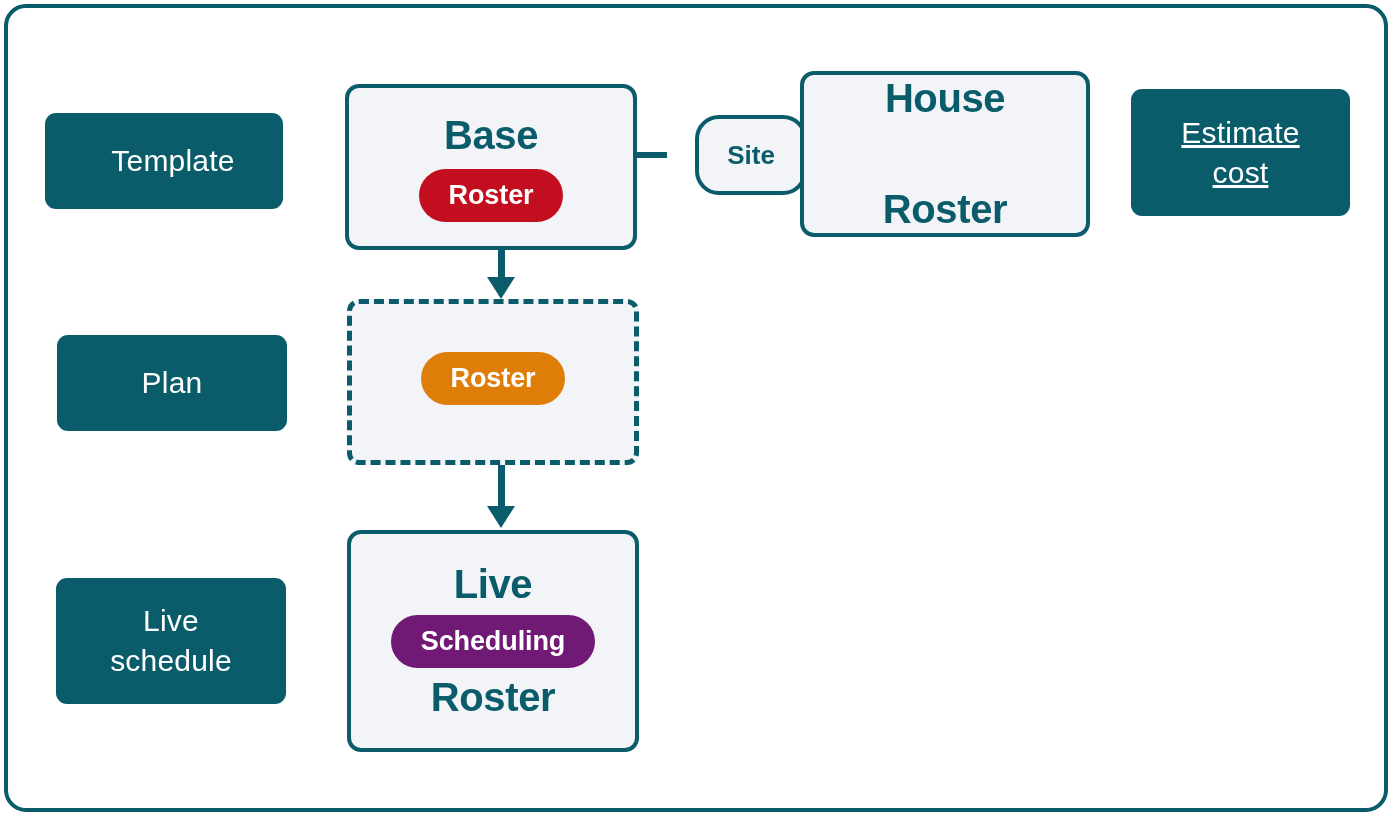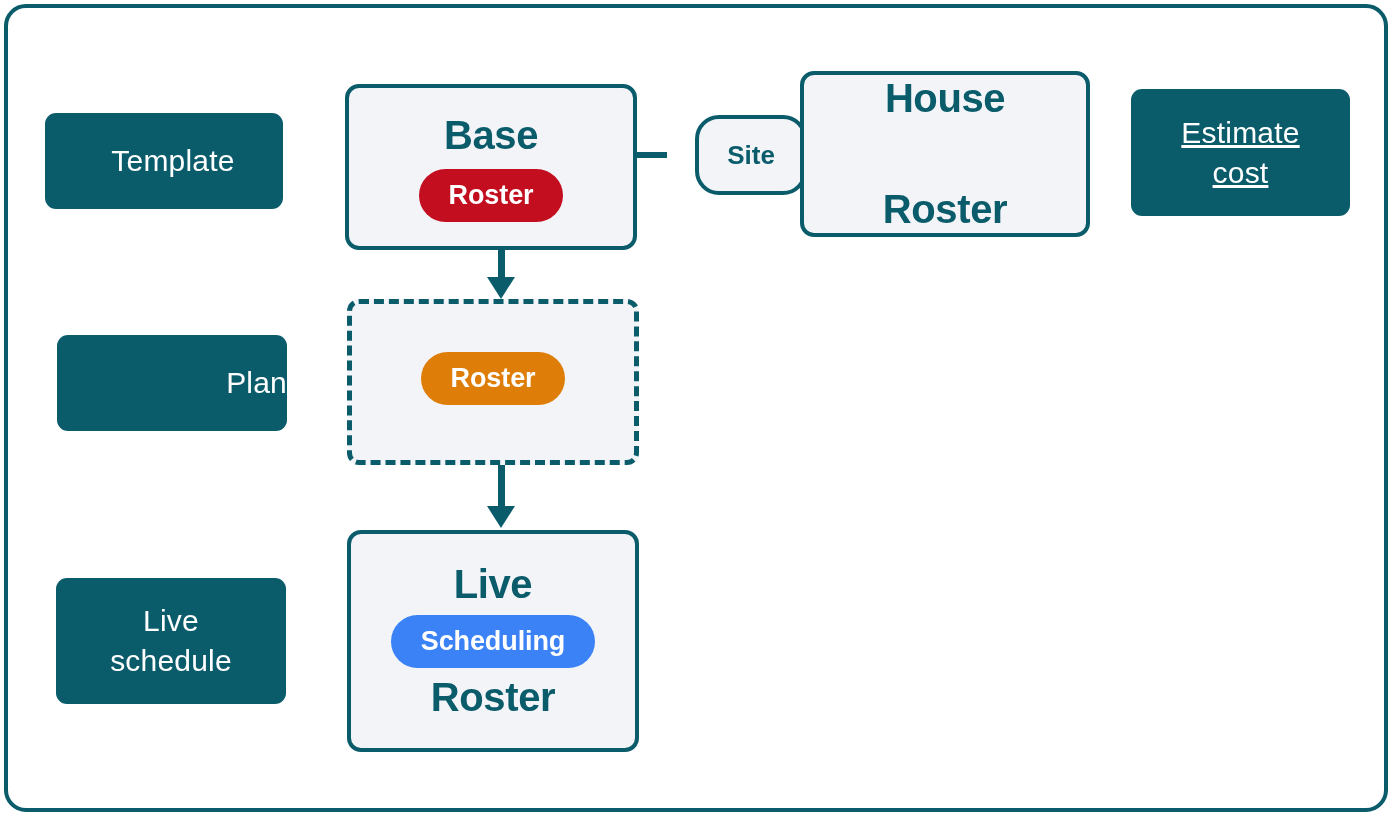--- a/index.html
+++ b/index.html
@@ -90,21 +90,21 @@
     border-radius: 999px;
     color: #ffffff;
     font-weight: 700;
     font-size: 27px;
     letter-spacing: -0.1px;
     line-height: 1;
     padding: 13px 30px;
   }
   .badge.red    { background: #C20E1E; }
   .badge.orange { background: #DE7D08; }
-  .badge.green  { background: #3b82f6; }
+  .badge.green  { background: #701a75; }
 
   
   .conn-line {
     position: absolute;
     background: #0A5C6B;
   }
   .arrow-head {
     position: absolute;
     width: 0;
     height: 0;
@@ -117,21 +117,21 @@
 <body>
 
 <div id="canvas">
 
   <div class="outer-frame"></div>
 
   <div class="stage-chip" style="left:45px; top:113px; width:238px; height:96px;padding-left:18px;">
     <span>Template</span>
   </div>
 
-  <div class="stage-chip" style="left:57px; top:335px; width:230px; height:96px;justify-content:flex-end;">
+  <div class="stage-chip" style="left:57px; top:335px; width:230px; height:96px;">
     <span>Plan</span>
   </div>
 
   <div class="stage-chip" style="left:56px; top:578px; width:230px; height:126px;">
     <span>Live
 schedule</span>
   </div>
 
   <div class="conn-line" style="left:633px; top:152px; width:34px; height:6px;"></div>
 

